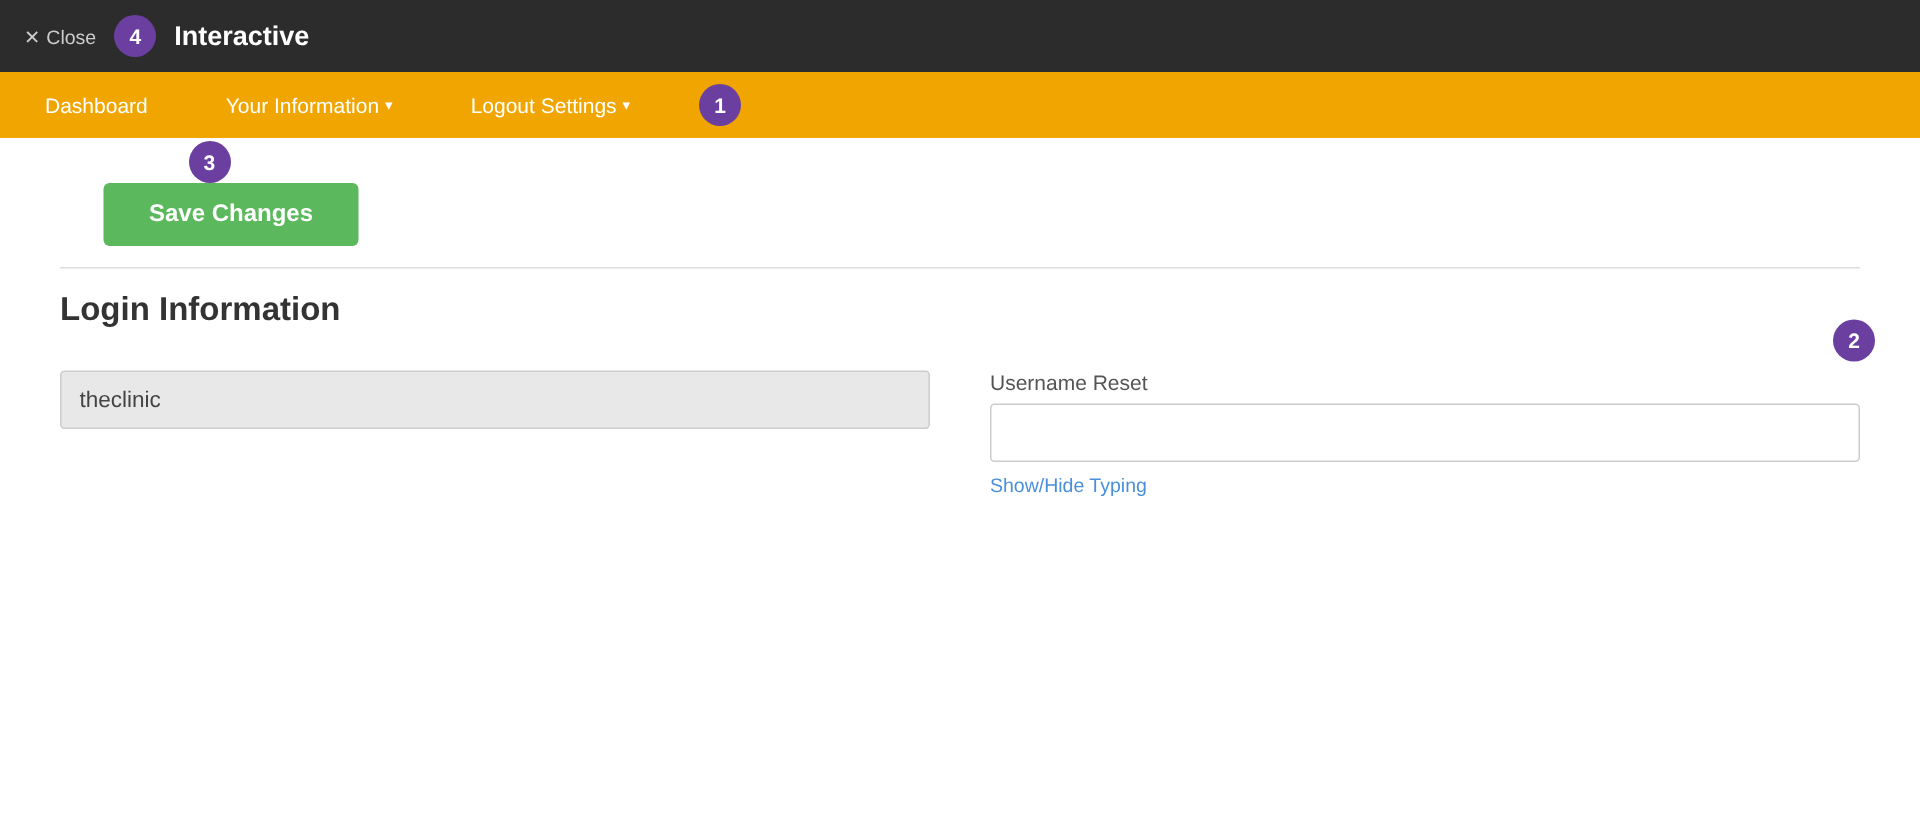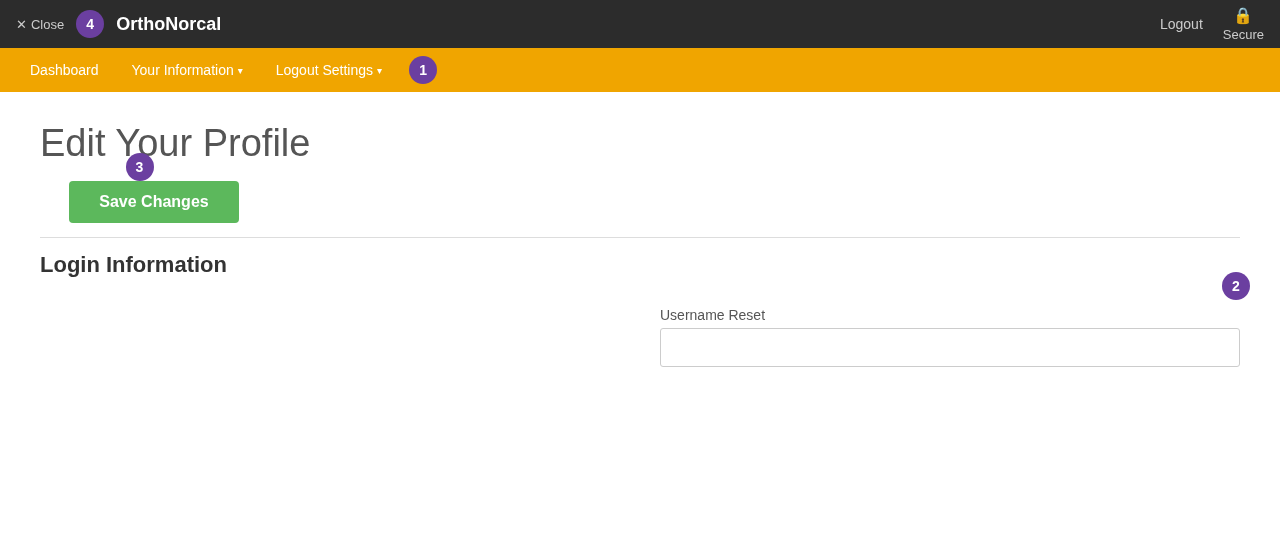--- a/index.html
+++ b/index.html
@@ -69,21 +69,21 @@
       font-size: 16px;
     }
 
     
     .nav-bar {
       background: #f0a500;
       height: 44px;
       display: flex;
       align-items: center;
       padding: 0 16px;
-      gap: 5px;
+      gap: 24px;
     }
     .nav-item {
       color: #fff;
       font-size: 14px;
       font-weight: 500;
       padding: 8px 14px;
       cursor: pointer;
       text-decoration: none;
       display: flex;
       align-items: center;
@@ -251,63 +251,57 @@
 </head>
 <body>
 
 <div class="top-bar">
   <div class="top-bar-left">
     <a class="close-btn">
       <span>✕</span>
       <span>Close</span>
     </a>
     <div class="badge-4">4</div>
-    <span class="brand-name">OrthoNorcal</span>
-  </div>
-  <div class="top-bar-right">
-    <a class="logout-btn">Logout</a>
-    <div class="secure-btn">
-      <span class="lock-icon">🔒</span>
-      <span>Secure</span>
-    </div>
+    <span class="brand-name">Interactive</span>
   </div>
 </div>
 
 <div class="nav-bar">
   <a class="nav-item">
     <span>Dashboard</span>
   </a>
   <a class="nav-item">
     <span>Your Information</span>
     <span class="dropdown-arrow">▾</span>
   </a>
   <a class="nav-item">
     <span>Logout Settings</span>
     <span class="dropdown-arrow">▾</span>
   </a>
   <div class="badge-1">1</div>
 </div>
 
 <div class="main-content">
-  <h1 class="page-title">Edit Your Profile</h1>
 
   <div class="save-row">
     <div class="save-area">
       <div class="badge-3">3</div>
       <button class="save-changes-btn">Save Changes</button>
     </div>
   </div>
 
 
   <h2 class="section-title">Login Information</h2>
 
   <div class="form-row">
     <div class="form-group">
+      <input class="form-input" type="text" value="theclinic" style="">
     </div>
     <div class="form-group">
       <div class="password-area">
         <label class="form-label">Username Reset</label>
         <div class="badge-2">2</div>
       </div>
       <input class="form-input-white" type="password" style="">
+      <a class="show-hide-link">Show/Hide Typing</a>
     </div>
   </div>
 </div>
 
 </body></html>

